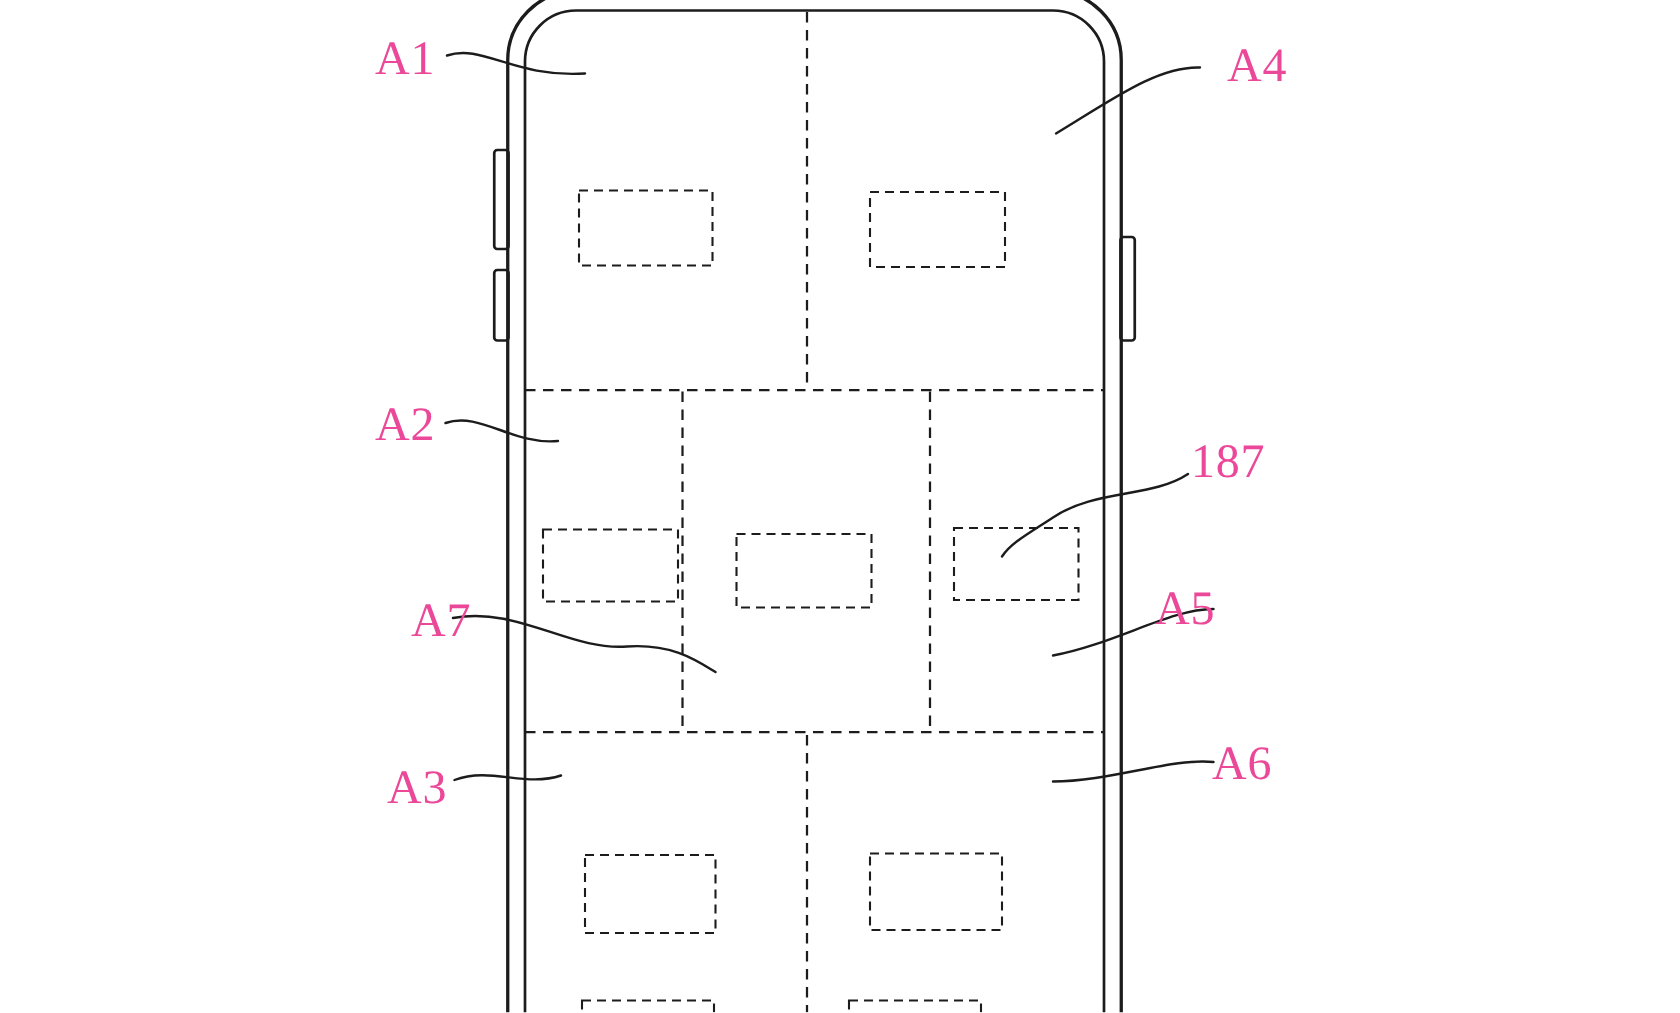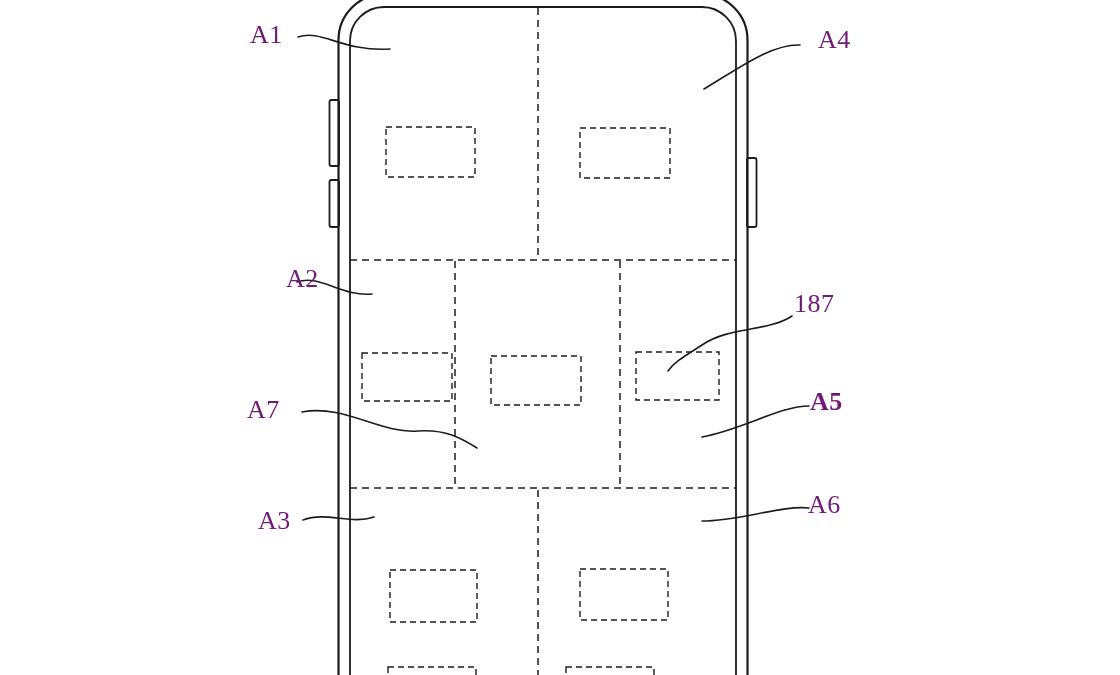--- a/index.html
+++ b/index.html
@@ -11,33 +11,33 @@
     height: 675px;
     background: #ffffff;
     overflow: hidden;
   }
   #drawing {
     position: absolute;
     left: 0; top: 0;
   }
   .lbl {
     position: absolute;
-    font-size: 26px;
-    color: #701a75;
+    font-size: 32px;
+    color: #ec4899;
     letter-spacing: 0.5px;
     line-height: 1;
     user-select: none;
     white-space: nowrap;
   }
   .lbl-a1  { left: 250px; top: 22px;  }
   .lbl-a4  { left: 802px; top: 27px; margin-left: 16px;  }
-  .lbl-a2  { left: 250px; top: 266px; margin-left: 36px; }
+  .lbl-a2  { left: 250px; top: 266px; }
   .lbl-131 { left: 794px; top: 291px; }
-  .lbl-a7  { left: 247px; top: 397px; text-align: center; }
-  .lbl-a5  { left: 810px; top: 389px; font-weight: bold; }
+  .lbl-a7  { left: 274px; top: 397px; text-align: center; }
+  .lbl-a5  { left: 770px; top: 389px; }
   .lbl-a3  { left: 258px; top: 508px; text-align: right; }
   .lbl-a6  { left: 808px; top: 492px; }
 </style>
 </head>
 <body>
 
 <div id="figure">
 
   <svg id="drawing" width="1120" height="675" viewBox="0 0 1120 675" xmlns="http://www.w3.org/2000/svg">
     <g fill="none" stroke="#1c1c1c">

